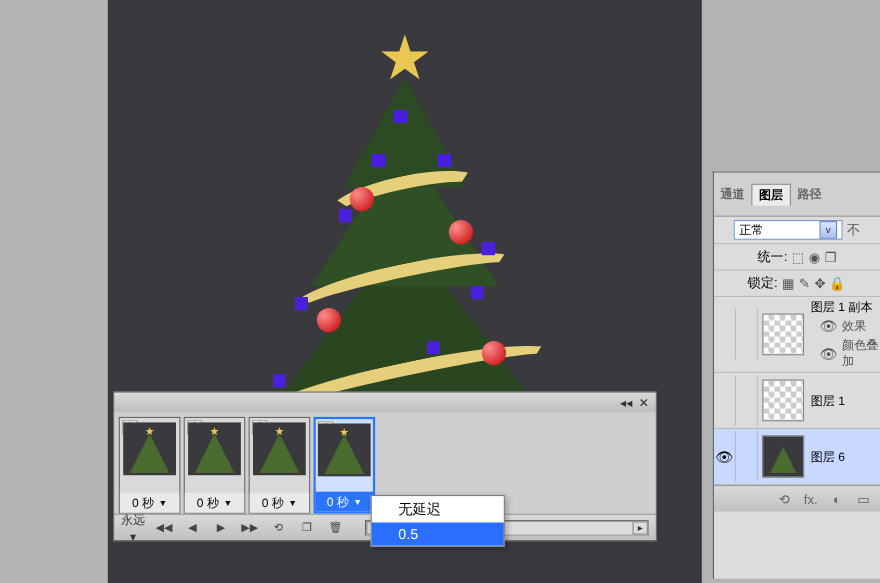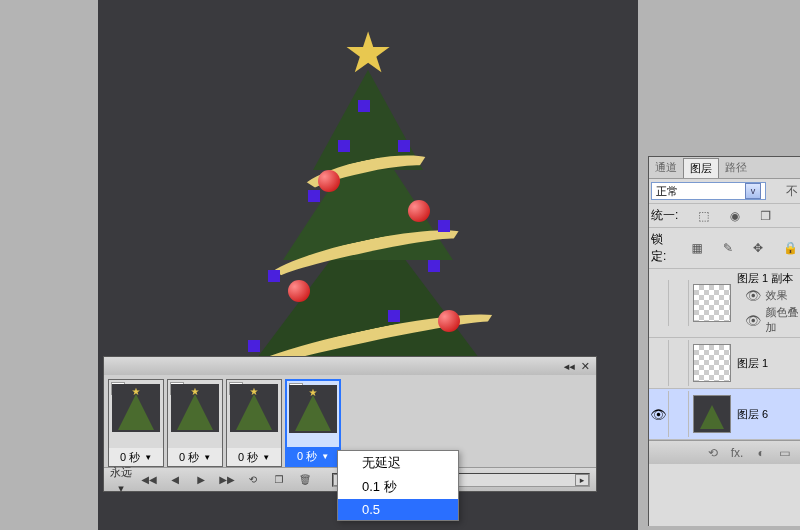--- a/index.html
+++ b/index.html
@@ -53,24 +53,24 @@
 .hsbar .sthumb { width:50px; height:12px; background:linear-gradient(#eee,#bbb); border:1px solid #888; margin-left:10px; }
 .hsbar .arr { width:14px; height:12px; background:#ddd; border:1px solid #888; display:flex; align-items:center; justify-content:center; font-size:9px;}
 
 
 .delay-menu { position: absolute; left: 337px; top: 450px; width: 122px; background: #fff; border: 1px solid #7a7a7a; box-shadow: 2px 2px 6px rgba(0,0,0,.3); font-size: 13px; font-family: monospace; z-index: 50; }
 .delay-menu .opt { padding: 3px 24px; cursor: pointer; }
 .delay-menu .opt.sel { background: #2a6fff; color: #fff; }
 
 
 .layers-panel { position: absolute; right: 0; top: 156px; width: 152px; height: 370px; background: #dcdcdc; border-left: 1px solid #555; border-top: 1px solid #555; font-size: 12px; }
-.lp-tabs { height: 22px; display: flex; align-items: center; border-bottom: 1px solid #999; background: #d0d0d0; }
+.lp-tabs { height: 40px; display: flex; align-items: center; border-bottom: 1px solid #999; background: #d0d0d0; font-weight: bold; }
 .lp-tab { padding: 2px 6px; color: #666; font-size: 11px; }
 .lp-tab.active { background: #ececec; color:#000; border: 1px solid #888; border-bottom: none; }
-.lp-row { display: flex; align-items: center; padding: 3px 2px; border-bottom: 1px solid #bbb; gap: 20px;}
+.lp-row { display: flex; align-items: center; padding: 3px 18px; border-bottom: 1px solid #bbb; gap: 4px; justify-content: center;}
 .blend-sel { flex:1; height:18px; border:1px solid #7a9ad0; background:#fff; display:flex; align-items:center; padding:0 4px; font-size:11px; justify-content:space-between; }
 .blend-arrow { width:16px; height:16px; background:linear-gradient(#dbe6ff,#a9c0f0); border:1px solid #6a85c0; display:flex; align-items:center; justify-content:center; font-size:9px; color:#335; }
 .mini-ico { font-size: 12px; color:#555; }
 .layer-list { }
 .layer { display:flex; align-items:center; border-bottom:1px solid #bbb; padding: 2px 0; }
 .layer .viscell, .layer .linkcell { width:20px; height:46px; border-right:1px solid #bbb; display:flex; align-items:center; justify-content:center; }
 .layer .eye { font-size: 13px; }
 .layer .thumb { width: 38px; height: 38px; margin: 0 4px; border:1px solid #888; background: repeating-conic-gradient(#ccc 0 25%, #fff 0 50%) 0 0/10px 10px; }
 .layer.bg .thumb { background:#3a3a3e; position:relative; overflow:hidden; }
 .layer.bg .thumb::after { content:""; position:absolute; left:50%; bottom:3px; transform:translateX(-50%); width:0;height:0; border-left:12px solid transparent; border-right:12px solid transparent; border-bottom:24px solid #4a6b2e; }
@@ -185,21 +185,20 @@
       <div class="arr">◂</div>
       <div class="sthumb"></div>
       <div class="sep"></div>
       <div class="arr">▸</div>
     </div>
   </div>
 </div>
 
 <div class="delay-menu">
   <div class="opt">无延迟</div>
-  <div class="opt">0.1 秒</div>
   <div class="opt sel">0.5</div>
 
 </div>
 
 <div class="layers-panel">
   <div class="lp-tabs">
     <div class="lp-tab">通道</div>
     <div class="lp-tab active">图层</div>
     <div class="lp-tab">路径</div>
   </div>

